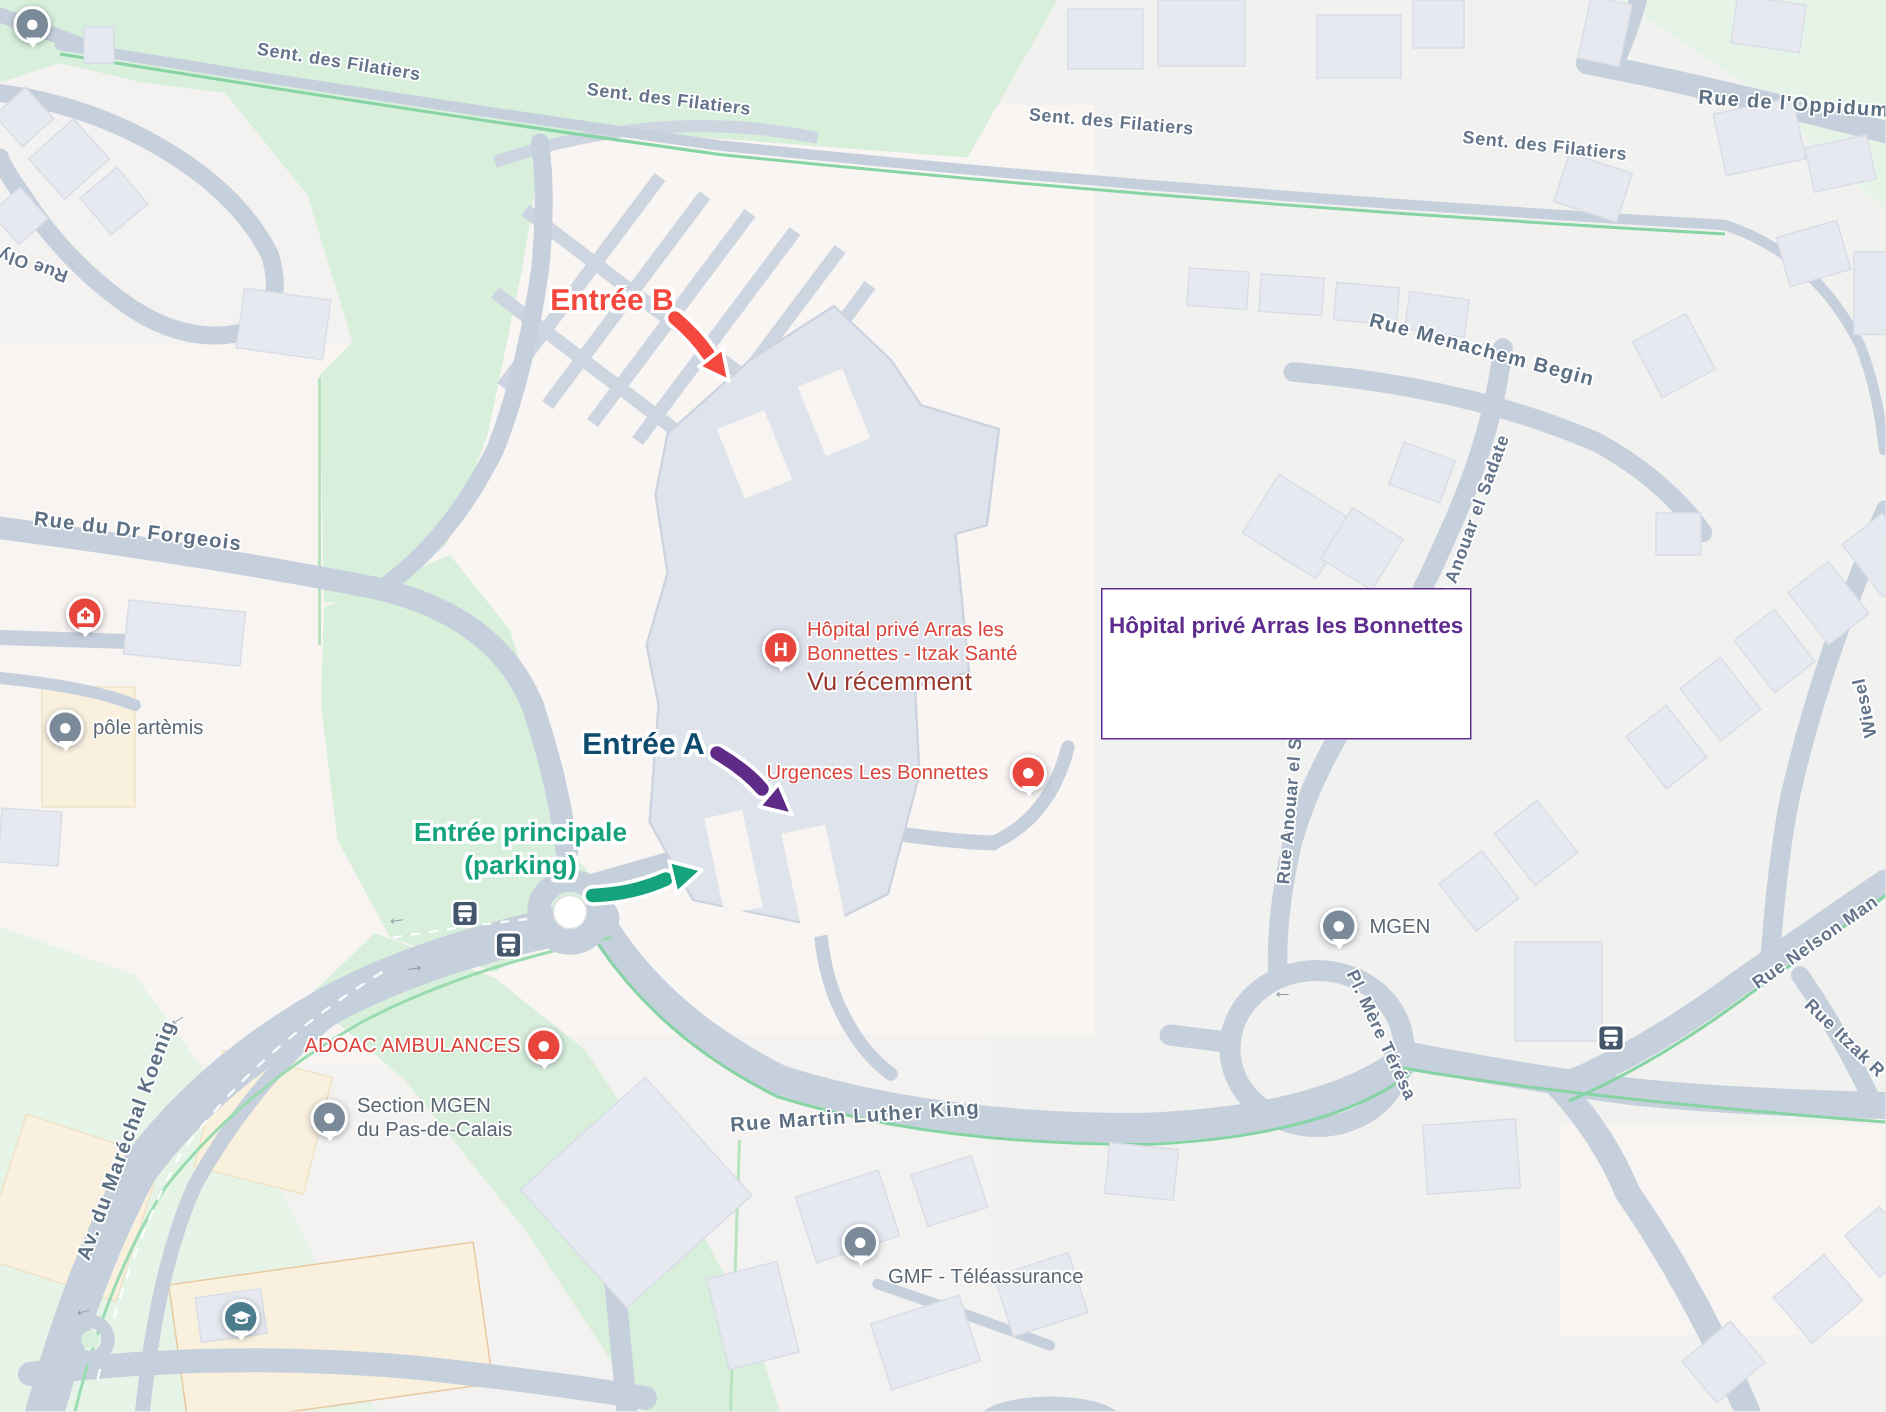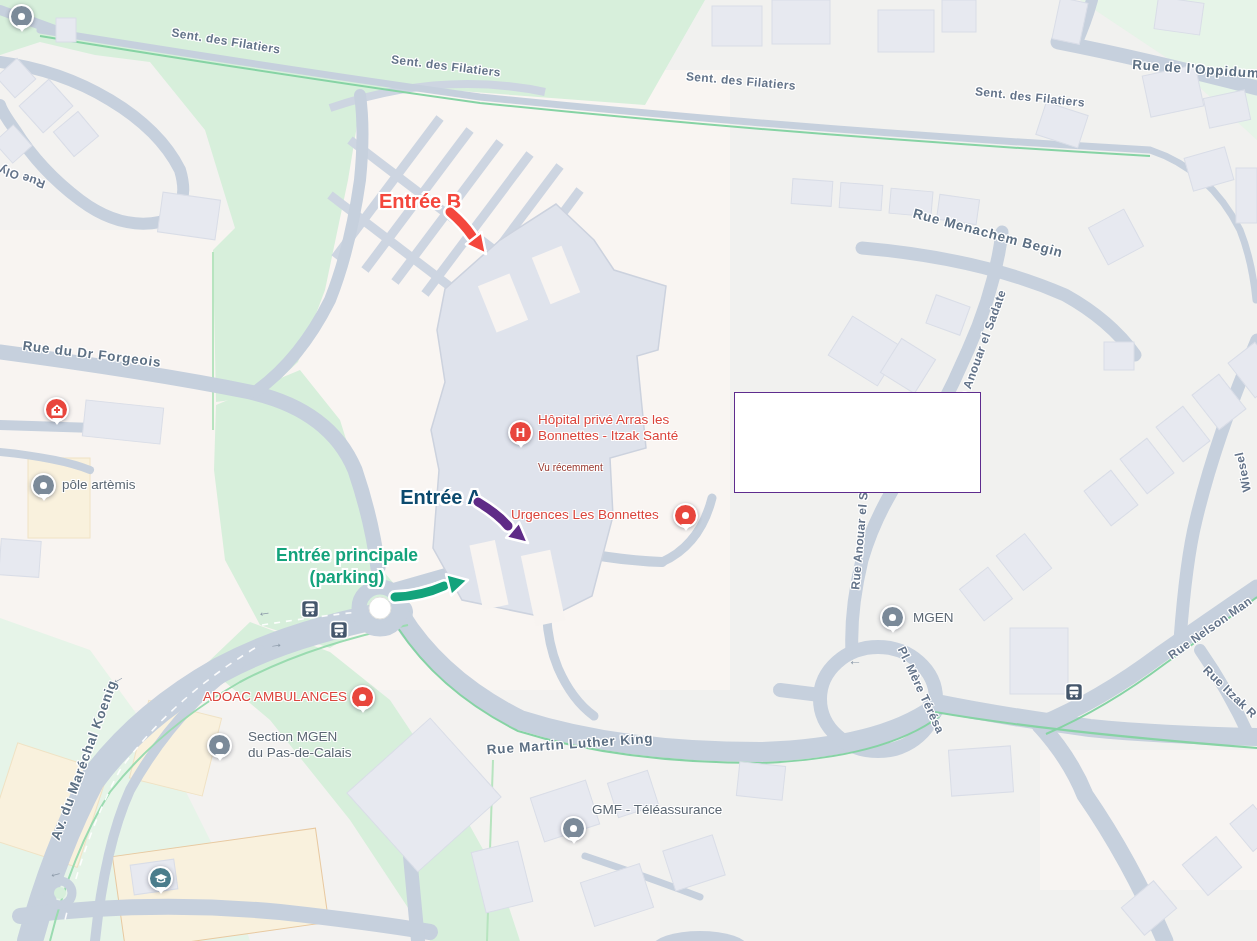--- a/index.html
+++ b/index.html
@@ -26,28 +26,28 @@
        border:5px solid transparent;border-top:7px solid #fff;}
   .pin .dot{width:7px;height:7px;border-radius:50%;background:#fff;}
   .pin.red{background:#e8463d}.pin.gray{background:#7b8a99}.pin.teal{background:#4b7d8c}
   .pin.h{color:#fff;font-weight:bold;font-size:13px;}
 
   
   .poi-label{position:absolute;z-index:5;white-space:nowrap;font-size:13.5px;color:#5b6773;
        text-shadow:1px 1px 0 #fff,-1px 1px 0 #fff,1px -1px 0 #fff,-1px -1px 0 #fff,
                    0 1px 0 #fff,0 -1px 0 #fff;line-height:15.5px;}
   .poi-label.red{color:#db443b;}
-  .hosp-sub{font-size:10px;color:#98372e;font-weight:normal;margin-top:17px;}
+  .hosp-sub{font-size:17px;color:#98372e;font-weight:normal;margin-top:4px;}
 
   
   .annot{position:absolute;z-index:7;font-weight:bold;white-space:nowrap;
        transform:translate(-50%,-50%);
        text-shadow:-2px -2px 0 #fff,2px -2px 0 #fff,-2px 2px 0 #fff,2px 2px 0 #fff,
                    0 -2px 0 #fff,0 2px 0 #fff,-2px 0 0 #fff,2px 0 0 #fff,0 0 4px #fff;}
-  .annot.size-a{font-size:20px;margin-left:12px;}
+  .annot.size-a{font-size:20px;}
   .annot.size-b{font-size:17.5px;text-align:right;}
   .annot-arrow{position:absolute;z-index:7;}
 
   
   .infobox{position:absolute;left:734px;top:392px;width:247px;height:101px;z-index:8;
        background:#fff;border:1.6px solid #5e2c8e;box-sizing:border-box;text-align:center;
        color:#5e2c8e;font-size:15px;font-weight:bold;padding-top:13px;line-height:24px;}
 </style>
 </head>
 <body>
@@ -291,29 +291,29 @@
     </div>
 
   <span class="poi-label red" style="left:203px;top:689px">ADOAC AMBULANCES</span>
   <div class="pin red" style="left:350px;top:685px">
       <span class="dot"></span>
     </div>
 
   <div class="pin gray" style="left:207px;top:733px">
       <span class="dot"></span>
     </div>
-  <div class="poi-label" style="left:248px;top:729px">
+  <div class="poi-label" style="left:238px;top:729px">
     <div>Section MGEN</div>
     <div>du Pas-de-Calais</div>
   </div>
 
   <div class="pin gray" style="left:561px;top:816px">
       <span class="dot"></span>
     </div>
-  <span class="poi-label" style="left:592px;top:802px">GMF - Téléassurance</span>
+  <span class="poi-label" style="left:592px;top:843px">GMF - Téléassurance</span>
 
   <div class="pin gray" style="left:880px;top:605px">
       <span class="dot"></span>
     </div>
   <span class="poi-label" style="left:913px;top:610px">MGEN</span>
 
   <div class="pin teal" style="left:148px;top:866px">
     <svg width="14" height="12" viewBox="0 0 14 12">
       <path d="M7 1 L13.5 4 L7 7 L0.5 4 Z" fill="#fff"></path>
       <path d="M3.5 5.5 V8.2 Q7 10 10.5 8.2 V5.5" stroke="#fff" fill="none" stroke-width="1.4"></path>
@@ -336,15 +336,16 @@
 
   <div class="annot size-b" style="left:347px;top:555px;color:#14a37c">Entrée principale</div>
   <div class="annot size-b" style="left:347px;top:577px;color:#14a37c">(parking)</div>
   <svg class="annot-arrow" style="left:388px;top:562px" width="86" height="44">
     <path d="M7,35 Q34,34 56,24" stroke="#fff" stroke-width="14" fill="none" stroke-linecap="round"></path>
     <path d="M7,35 Q34,34 56,24" stroke="#14a37c" stroke-width="9" fill="none" stroke-linecap="round"></path>
     <polygon points="63.2,33.5 58,12.1 80,18" fill="#14a37c" stroke="#fff" stroke-width="2.5" stroke-linejoin="round"></polygon>
   </svg>
 
   <div class="infobox">
+    <div>Hôpital privé Arras les Bonnettes</div>
   </div>
 
 </div>
 
 </body></html>

